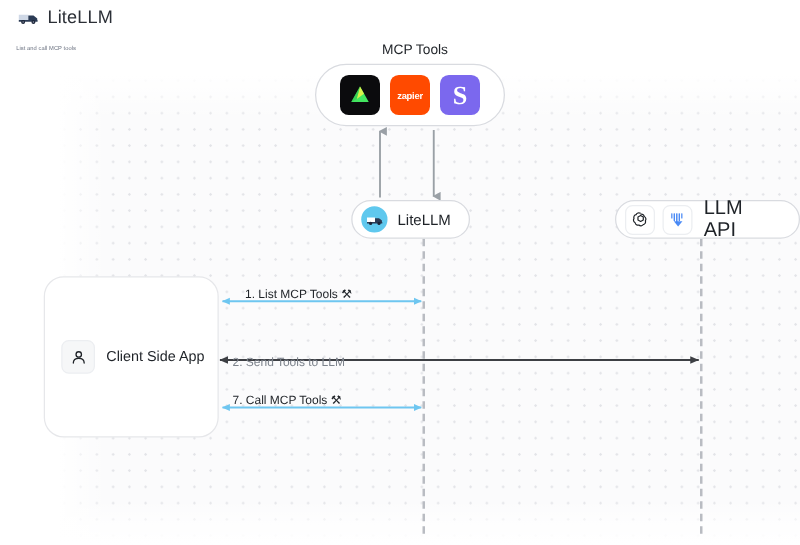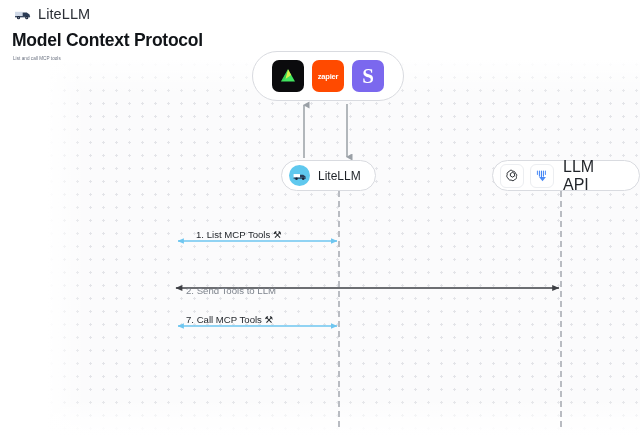--- a/index.html
+++ b/index.html
@@ -308,20 +308,21 @@
 
     <line x1="347" y1="104" x2="347" y2="157" stroke="#9aa0a6" stroke-width="1.5" marker-end="url(#ah-gray-down)"></line>
 
     <line x1="178" y1="241" x2="337" y2="241" stroke="#6ec6f0" stroke-width="1.5" marker-start="url(#ah-blue-l)" marker-end="url(#ah-blue-r)"></line>
 
     <line x1="176" y1="288" x2="559" y2="288" stroke="#3d3f44" stroke-width="1.6" marker-start="url(#ah-dark-l)" marker-end="url(#ah-dark-r)"></line>
 
     <line x1="178" y1="326" x2="337" y2="326" stroke="#6ec6f0" stroke-width="1.5" marker-start="url(#ah-blue-l)" marker-end="url(#ah-blue-r)"></line>
   </svg>
 
+  <div id="mcp-group-label">MCP Tools</div>
 
   <div id="mcp-tools-box">
     <div class="tool-icon" id="tool-icon-0">
       <svg width="20" height="20" viewBox="0 0 20 20">
         <path d="M10 3.2 L17 15.6 L3 15.6 Z" fill="#43e660"></path>
         <path d="M10 3.2 L13.2 9 L7.4 13.1 Z" fill="#d9f24a"></path>
         <path d="M10 3.2 L7.4 13.1 L3 15.6 Z" fill="#2fbf4a" opacity="0.55"></path>
       </svg>
     </div>
     <div class="tool-icon" id="tool-icon-1">
@@ -365,20 +366,31 @@
           <rect x="9.4" y="4" width="1.8" height="13" rx=".7"></rect>
           <rect x="12.6" y="4" width="1.8" height="10" rx=".7" opacity=".95"></rect>
           <rect x="15.8" y="4" width="1.8" height="7" rx=".7" opacity=".85"></rect>
           <path d="M6.5 14.5 L12 21 L17.5 14.5 Z" opacity=".95"></path>
         </g>
       </svg>
     </span>
     <span id="llmapi-node-label">LLM API</span>
   </div>
 
+  <div id="client-app-box">
+    <div id="client-app-row">
+      <span id="client-app-icon">
+        <svg width="14" height="14" viewBox="0 0 20 20">
+          <circle cx="10" cy="6.5" r="3.1" fill="none" stroke="#1f2328" stroke-width="1.5"></circle>
+          <path d="M3.8 16.4 C3.8 12.6 6.6 10.9 10 10.9 C13.4 10.9 16.2 12.6 16.2 16.4" fill="none" stroke="#1f2328" stroke-width="1.5" stroke-linecap="round"></path>
+        </svg>
+      </span>
+      <span id="client-app-label">Client Side App</span>
+    </div>
+  </div>
 
   <div class="arrow-label" id="label-step-1">
     <span>1. List MCP Tools</span>
     <span class="label-emoji">⚒</span>
   </div>
   <div class="arrow-label" id="label-step-2">
     <span>2. Send Tools to LLM</span>
   </div>
   <div class="arrow-label" id="label-step-3">
     <span>7. Call MCP Tools</span>
@@ -395,15 +407,14 @@
       <circle cx="6.5" cy="14.3" r="2.3" fill="#1b2437"></circle>
       <circle cx="18.4" cy="14.3" r="2.3" fill="#1b2437"></circle>
       <circle cx="6.5" cy="14.3" r="0.9" fill="#8e99ad"></circle>
       <circle cx="18.4" cy="14.3" r="0.9" fill="#8e99ad"></circle>
     </svg>
   </span>
   <span id="brand-name">LiteLLM</span>
 </div>
 
 <div id="title-block">
-  <h1 id="page-title">Model Context Protocol</h1>
   <div id="page-subtitle">List and call MCP tools</div>
 </div>
 
 </body></html>

